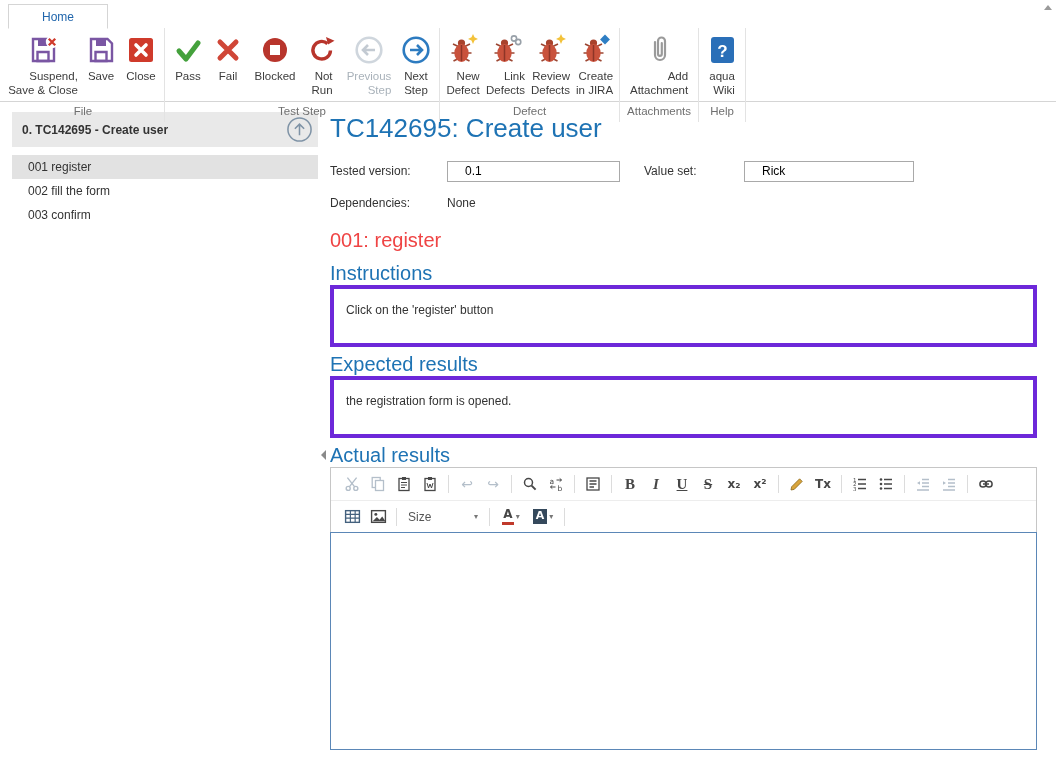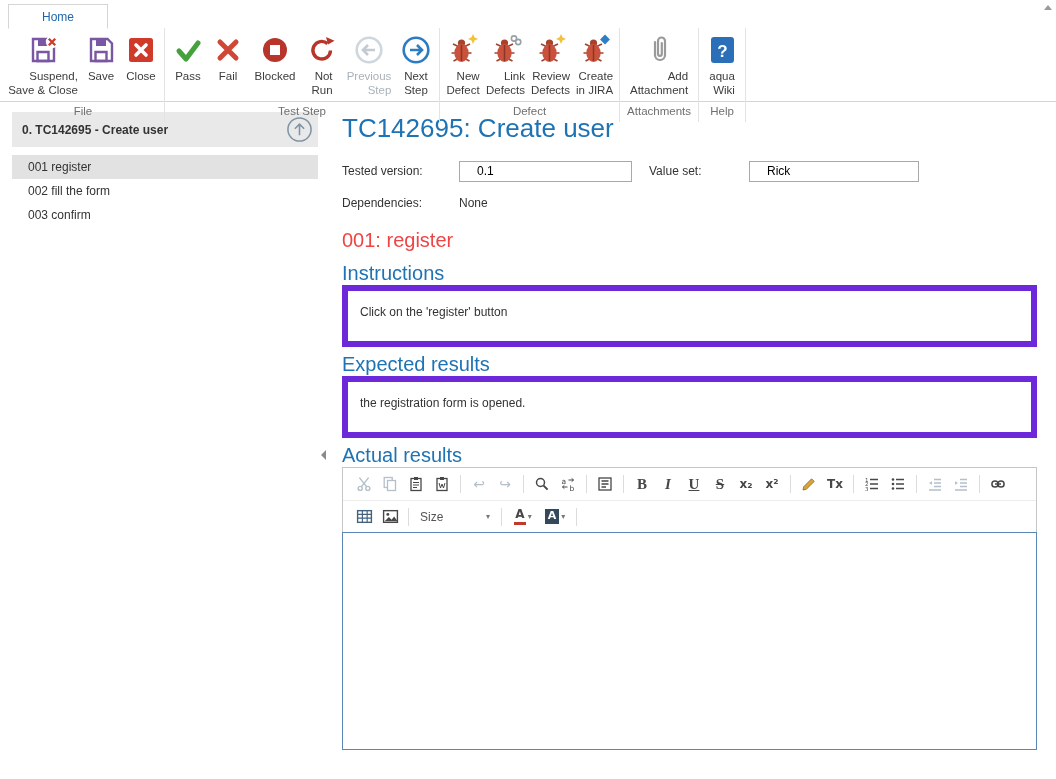--- a/index.html
+++ b/index.html
@@ -22,40 +22,40 @@
   .icon32{width:32px;height:32px;display:block}
   .w76{min-width:76px}.w72{min-width:72px}.w54{min-width:54px}
 
   
   .scroll-up{position:absolute;top:5px;right:4px;width:0;height:0;cursor:pointer;
     border-left:4px solid transparent;border-right:4px solid transparent;border-bottom:5px solid #9a9a9a}
   .splitter{position:absolute;left:321px;top:450px;width:0;height:0;cursor:pointer;
     border-top:5px solid transparent;border-bottom:5px solid transparent;border-right:5px solid #8a8a8a}
 
   
-  .content{display:flex;gap:24px;padding:10px 0 0 12px;height:657px}
+  .content{display:flex;gap:12px;padding:10px 0 0 12px;height:657px}
   .sidebar{width:306px;flex:none}
   .sb-head{height:35px;background:#e9e9e9;display:flex;align-items:center;justify-content:space-between;
     padding:0 5px 0 10px;font-weight:bold;color:#333}
   .sb-items{padding-top:8px}
   .sb-item{height:24px;line-height:24px;padding-left:16px;cursor:pointer}
   .sb-item.sel{background:#e2e2e2}
   .circle-btn{width:28px;height:28px;display:flex;align-items:center;justify-content:center;cursor:pointer}
 
   .main{flex:1;padding-right:19px}
   h1.title{font-size:26px;font-weight:400;color:#1e73b4;margin:0 0 16px;line-height:32px}
   .frow{display:flex;align-items:center;margin-bottom:12px;height:22px}
   .flabel{width:117px;flex:none}
-  .flabel2{width:100px;flex:none;margin-left:17px}
+  .flabel2{width:100px;flex:none;margin-left:24px}
   input.fin{width:173px;height:21px;border:1px solid #a9a9a9;padding:0 17px;font:inherit;font-size:12px}
   input.fin2{width:170px}
   .dep-val{color:#333}
   h2.step{font-size:20px;font-weight:400;color:#ef4444;margin:16px 0 0;line-height:24px}
   h3.sub{font-size:20px;font-weight:400;color:#1e73b4;margin:12px 0 3px;line-height:18px}
-  .tbox{border:6px solid #6d28d9;height:62px;padding:14px 12px;background:#fff;overflow:hidden}
+  .tbox{border:4px solid #6d28d9;height:62px;padding:14px 12px;background:#fff;overflow:hidden}
 
   
   .editor-wrap{border:1px solid #c6c6c6;border-bottom:none;margin-top:3px;background:#fff}
   .toolbar{display:flex;align-items:center;padding:3px 8px;height:32px}
   .toolbar.row2{border-top:1px solid #ededed}
   .tb{width:26px;height:24px;display:flex;align-items:center;justify-content:center;color:#474747;
     cursor:pointer;font-family:"DejaVu Sans",sans-serif;flex:none}
   .tb.dis{color:#b4bfca}
   .tb svg{display:block}
   .sep{width:1px;height:18px;background:#dcdcdc;margin:0 5px;flex:none}

